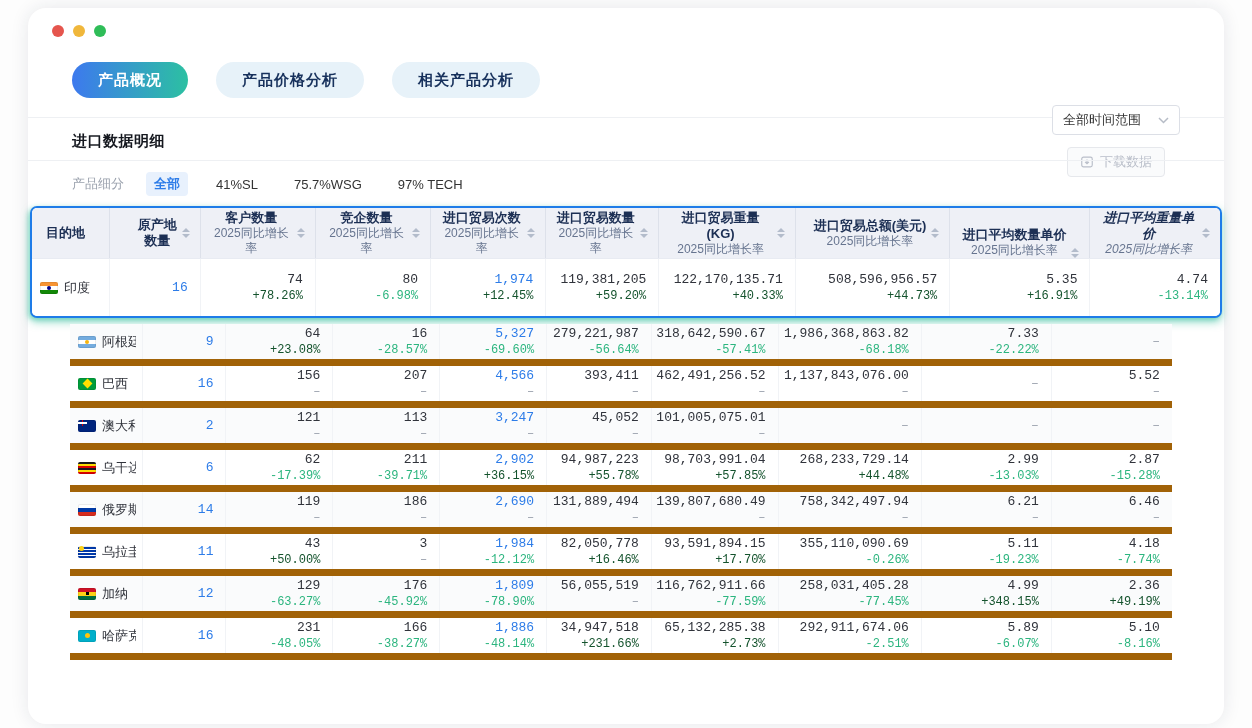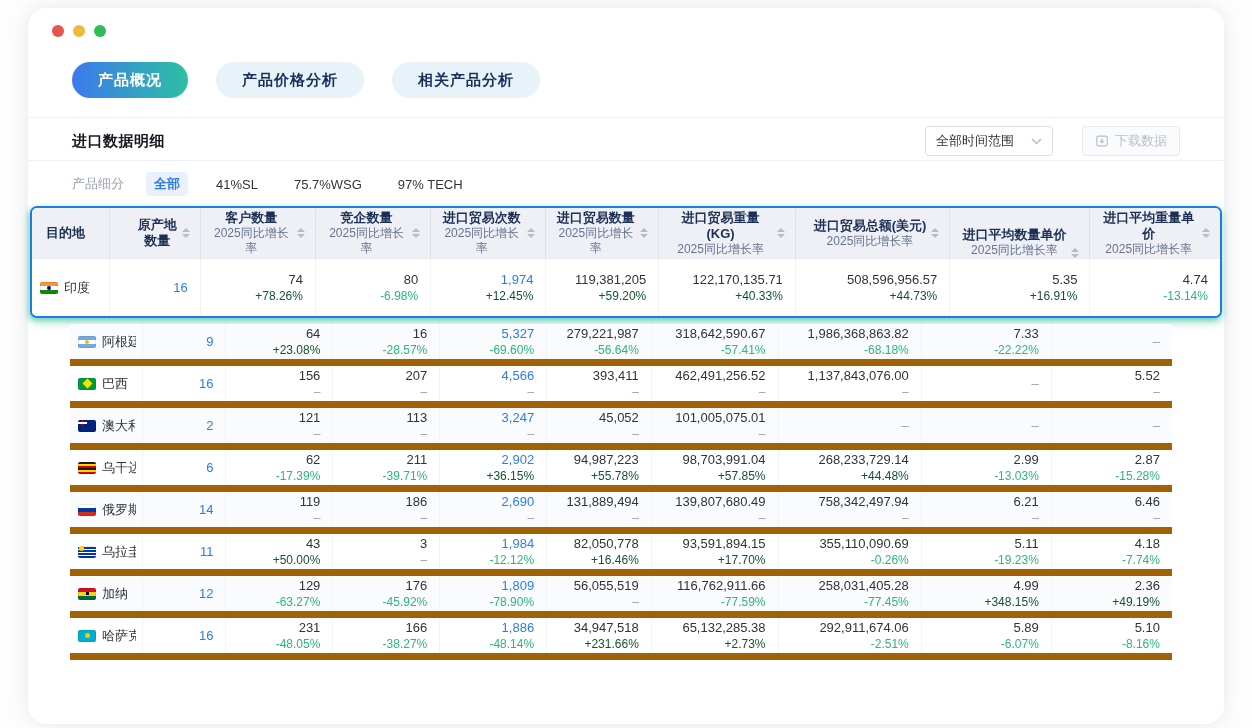--- a/index.html
+++ b/index.html
@@ -14,48 +14,48 @@
   .tabs { position:absolute; left:44px; top:54px; display:flex; gap:28px; }
   .tab { height:36px; padding:0 26px; display:flex; align-items:center; border-radius:18px;
     background:#e7f2f9; color:#17315c; font-size:15px; font-weight:bold; cursor:pointer; letter-spacing:1px; }
   .tab.active { background:linear-gradient(90deg,#3d79ee 0%,#2cc0a2 100%); color:#fff; }
   .divider { position:absolute; left:0; width:100%; height:1px; background:#eef0f3; }
   .divider.d1 { top:109px; }
   .divider.d2 { top:152px; }
   
   .title-row { position:absolute; left:44px; right:44px; top:118px; height:30px; display:flex; align-items:center; }
   .section-title { font-size:15px; font-weight:bold; color:#15181f; letter-spacing:.5px; }
-  .title-controls { margin-left:auto; display:flex; gap:29px; align-items:center; }
+  .title-controls { margin-left:auto; display:flex; gap:12px; align-items:center;flex-direction:column; }
   .select-box { height:30px; min-width:128px; border:1px solid #dcdfe6; border-radius:4px; display:flex;
     align-items:center; padding:0 10px; gap:10px; font-size:13px; color:#333; cursor:pointer; background:#fff; }
   .select-box svg { margin-left:auto; }
   .dl-btn { height:30px; border:1px solid #e6e8ec; border-radius:4px; background:#fafbfc; display:flex;
     align-items:center; padding:0 12px; gap:6px; font-size:13px; color:#b9bec9; cursor:not-allowed; }
   
   .filter-row { position:absolute; left:44px; top:164px; display:flex; align-items:center; gap:22px; font-size:13px; }
   .filter-label { color:#9aa1ad; }
   .filter-opt { color:#333; cursor:pointer; padding:3px 8px; border-radius:4px; }
   .filter-opt.active { color:#2d7ce8; background:#e8f1fd; font-weight:bold; }
   
   .hl-box { position:absolute; left:2px; right:2px; top:198px; border:2px solid #1e7ce8; border-radius:7px;
     background:#fff; box-shadow:0 4px 9px rgba(38,185,150,.50), -2px 2px 4px rgba(38,185,150,.35); overflow:hidden; }
   .t-header { display:flex; height:50px; background:#eef0f6; }
   .h-cell { display:flex; align-items:center; justify-content:flex-end; padding:0 10px; border-right:1px solid #dde1ea;
     cursor:pointer; }
-  .h-cell:last-child { border-right:none; }
+  .h-cell:last-child { border-right:none;font-style:italic; }
   .h-cell.first { justify-content:flex-start; padding-left:14px; cursor:default; }
   .h-text { text-align:center; }
   .h-title { font-size:13px; font-weight:bold; color:#1c2f54; line-height:16px; }
   .h-sub { font-size:12px; color:#66748f; line-height:15px; }
   .caret { display:inline-flex; flex-direction:column; gap:2px; margin-left:5px; flex:none; }
   .caret i { width:0; height:0; border-left:4px solid transparent; border-right:4px solid transparent; }
   .caret .up { border-bottom:4px solid #b3bccb; }
   .caret .down { border-top:4px solid #b3bccb; }
   
-  .t-row { display:flex; background:#fff; }
+  .t-row { display:flex; background:#fff;font-family:Liberation Mono, monospace; }
   .t-row.hl { height:58px; border-top:1px solid #e8ebf2; }
   .t-row.base { height:42px; border-bottom:7px solid #a16207; }
   .t-row.base.alt { background:#fafbfc; }
   .t-cell { display:flex; flex-direction:column; justify-content:center; align-items:flex-end;
     padding:0 12px; border-right:1px solid #f1f3f6; overflow:hidden; }
   .t-cell:last-child { border-right:none; }
   .t-cell.first { flex-direction:row; align-items:center; justify-content:flex-start; padding:0 6px 0 8px; gap:6px; }
   .v { font-size:13px; color:#30333b; line-height:17px; white-space:nowrap; }
   .v.blue { color:#2d7ce8; cursor:pointer; }
   .v.dash { color:#9aa1ad; }

